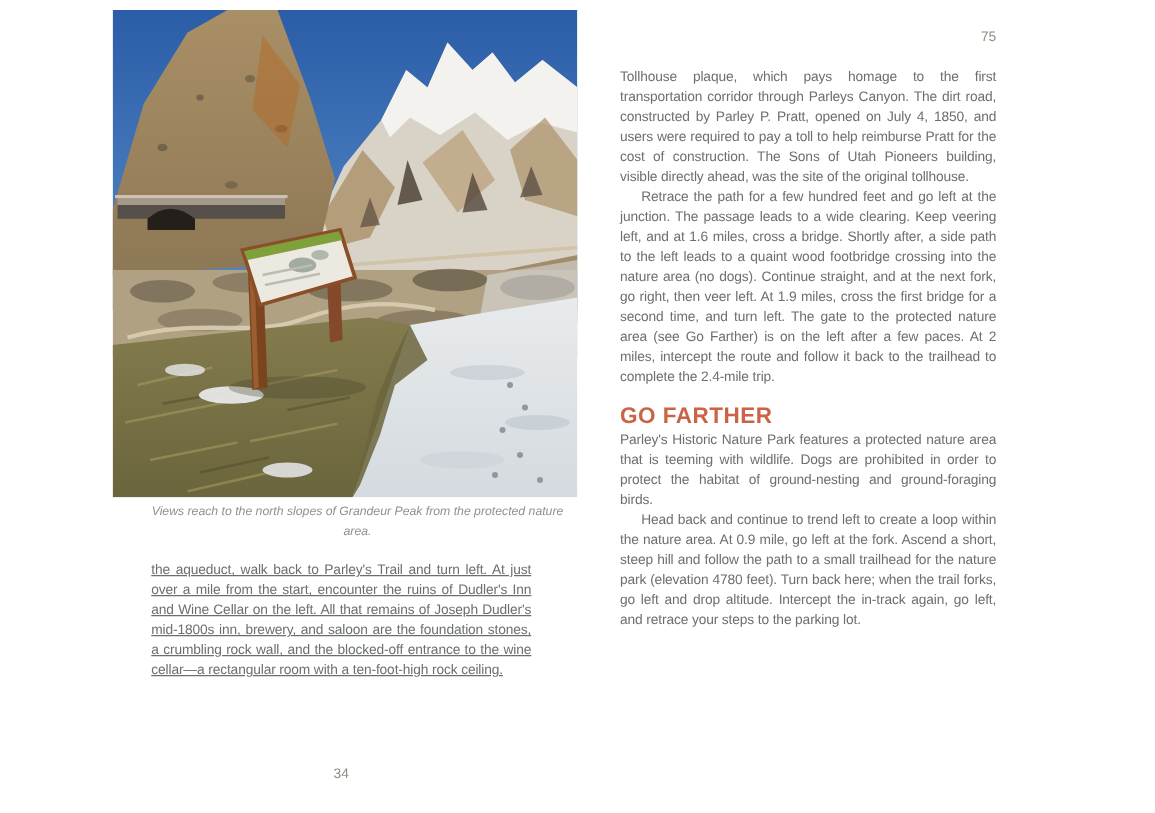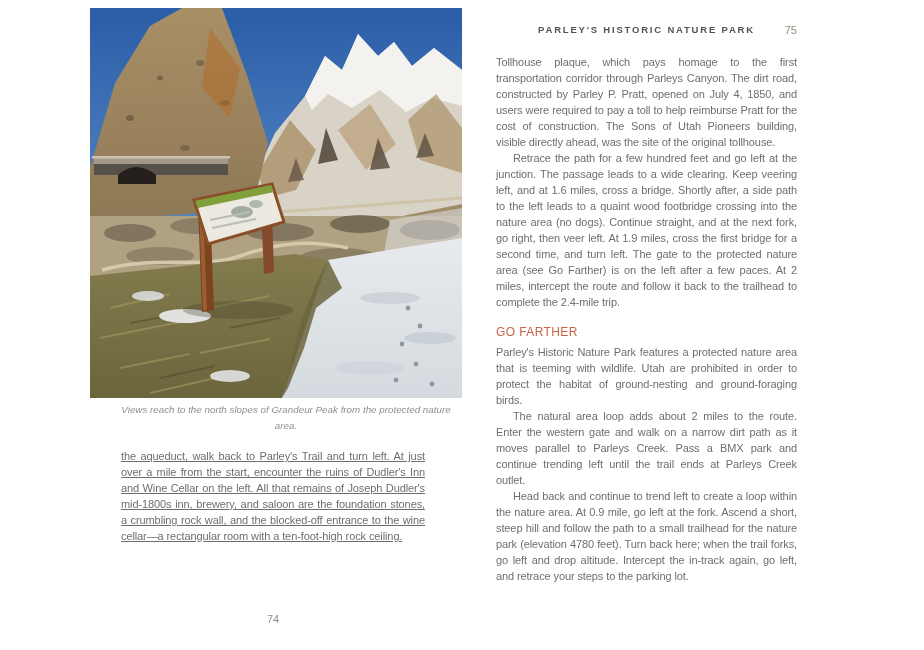--- a/index.html
+++ b/index.html
@@ -71,22 +71,22 @@
     letter-spacing: 1.8px;
     color: #4f544c;
     white-space: nowrap;
   }
   .right-folio {
     position: absolute;
     right: 0; top: 0;
   }
   .gf-heading {
     margin: 14px 0 4px 0;
-    font-size: 12px;
-    font-weight: normal;
+    font-size: 18px;
+    font-weight: bold;
     letter-spacing: 0.4px;
     color: #cb6347;
   }
 </style>
 </head>
 <body>
 
 <div class="spread">
 
   <div>
@@ -196,35 +196,33 @@
         </g>
       </svg>
     </div>
 
     <div class="photo-caption">Views reach to the north slopes of Grandeur Peak from the protected nature area.</div>
 
     <div class="left-body body-col">
       <p class="para">the aqueduct, walk back to Parley's Trail and turn left. At just over a mile from the start, encounter the ruins of Dudler's Inn and Wine Cellar on the left. All that remains of Joseph Dudler's mid-1800s inn, brewery, and saloon are the foundation stones, a crumbling rock wall, and the blocked-off entrance to the wine cellar—a rectangular room with a ten-foot-high rock ceiling.</p>
     </div>
 
-    <div class="left-folio folio">74</div>
+    <div class="left-folio folio">34</div>
   </div>
 
   <div class="right-col">
 
     <div class="running-head-row">
-      <div class="running-head">PARLEY'S HISTORIC NATURE PARK</div>
       <div class="right-folio folio">75</div>
     </div>
 
     <div class="body-col">
       <p class="para">Tollhouse plaque, which pays homage to the first transportation corridor through Parleys Canyon. The dirt road, constructed by Parley P. Pratt, opened on July 4, 1850, and users were required to pay a toll to help reimburse Pratt for the cost of construction. The Sons of Utah Pioneers building, visible directly ahead, was the site of the original tollhouse.</p>
       <p class="para indent">Retrace the path for a few hundred feet and go left at the junction. The passage leads to a wide clearing. Keep veering left, and at 1.6 miles, cross a bridge. Shortly after, a side path to the left leads to a quaint wood footbridge crossing into the nature area (no dogs). Continue straight, and at the next fork, go right, then veer left. At 1.9 miles, cross the first bridge for a second time, and turn left. The gate to the protected nature area (see Go Farther) is on the left after a few paces. At 2 miles, intercept the route and follow it back to the trailhead to complete the 2.4-mile trip.</p>
 
       <h3 class="gf-heading">GO FARTHER</h3>
 
-      <p class="para">Parley's Historic Nature Park features a protected nature area that is teeming with wildlife. Utah are prohibited in order to protect the habitat of ground-nesting and ground-foraging birds.</p>
-      <p class="para indent">The natural area loop adds about 2 miles to the route. Enter the western gate and walk on a narrow dirt path as it moves parallel to Parleys Creek. Pass a BMX park and continue trending left until the trail ends at Parleys Creek outlet.</p>
+      <p class="para">Parley's Historic Nature Park features a protected nature area that is teeming with wildlife. Dogs are prohibited in order to protect the habitat of ground-nesting and ground-foraging birds.</p>
       <p class="para indent">Head back and continue to trend left to create a loop within the nature area. At 0.9 mile, go left at the fork. Ascend a short, steep hill and follow the path to a small trailhead for the nature park (elevation 4780 feet). Turn back here; when the trail forks, go left and drop altitude. Intercept the in-track again, go left, and retrace your steps to the parking lot.</p>
     </div>
   </div>
 
 </div>
 
 </body></html>

